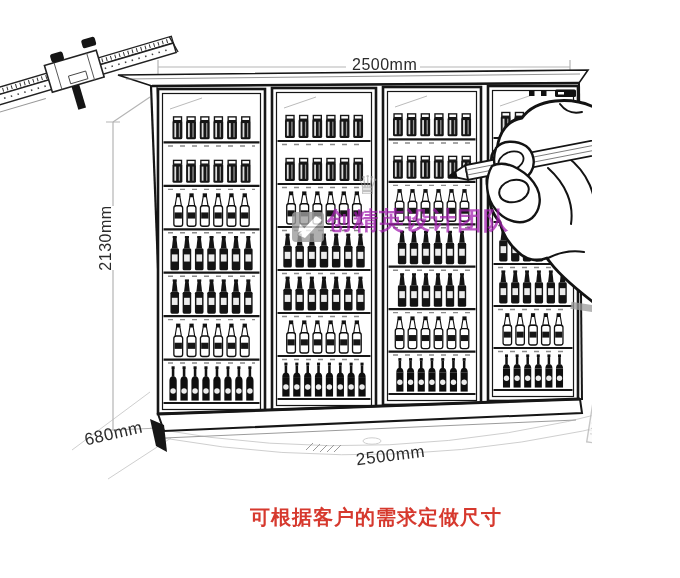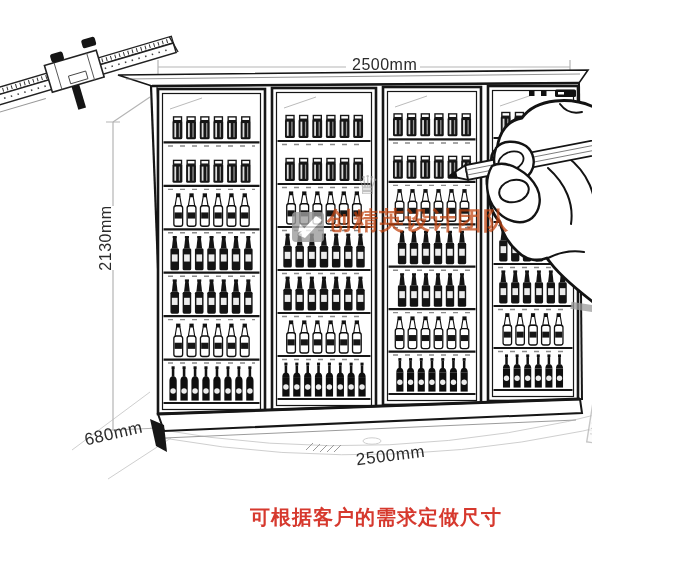--- a/index.html
+++ b/index.html
@@ -8,21 +8,21 @@
   .stage svg{position:absolute;left:0;top:0;}
   .label{position:absolute;color:#2b2b2b;font-size:16px;font-weight:500;white-space:nowrap;
          letter-spacing:.5px;}
   .lbl-top{left:352px;top:56px;}
   .lbl-height{left:64px;top:229px;transform:rotate(-90deg);transform-origin:50% 50%;width:84px;text-align:center;}
   .lbl-depth{left:84px;top:424px;transform:rotate(-13deg);font-size:17px;}
   .lbl-bottom{left:356px;top:446px;transform:rotate(-7deg);font-size:17px;}
   .note{position:absolute;left:250px;top:504px;font-size:20px;font-weight:700;
         letter-spacing:1px;color:#d6392e;}
   .wm-text{position:absolute;left:327px;top:204px;font-size:25px;font-weight:700;
-           color:#c2410c;opacity:.72;letter-spacing:1px;}
+           color:#a21caf;opacity:.72;letter-spacing:1px;}
   .wm-crown{position:absolute;left:356px;top:170px;font-size:26px;color:#9a9a9a;opacity:.6;}
 </style>
 </head>
 <body>
 
 <div class="stage">
 
 <svg width="680" height="578" viewBox="0 0 680 578">
   <defs>
     <symbol id="g-can" overflow="visible">

